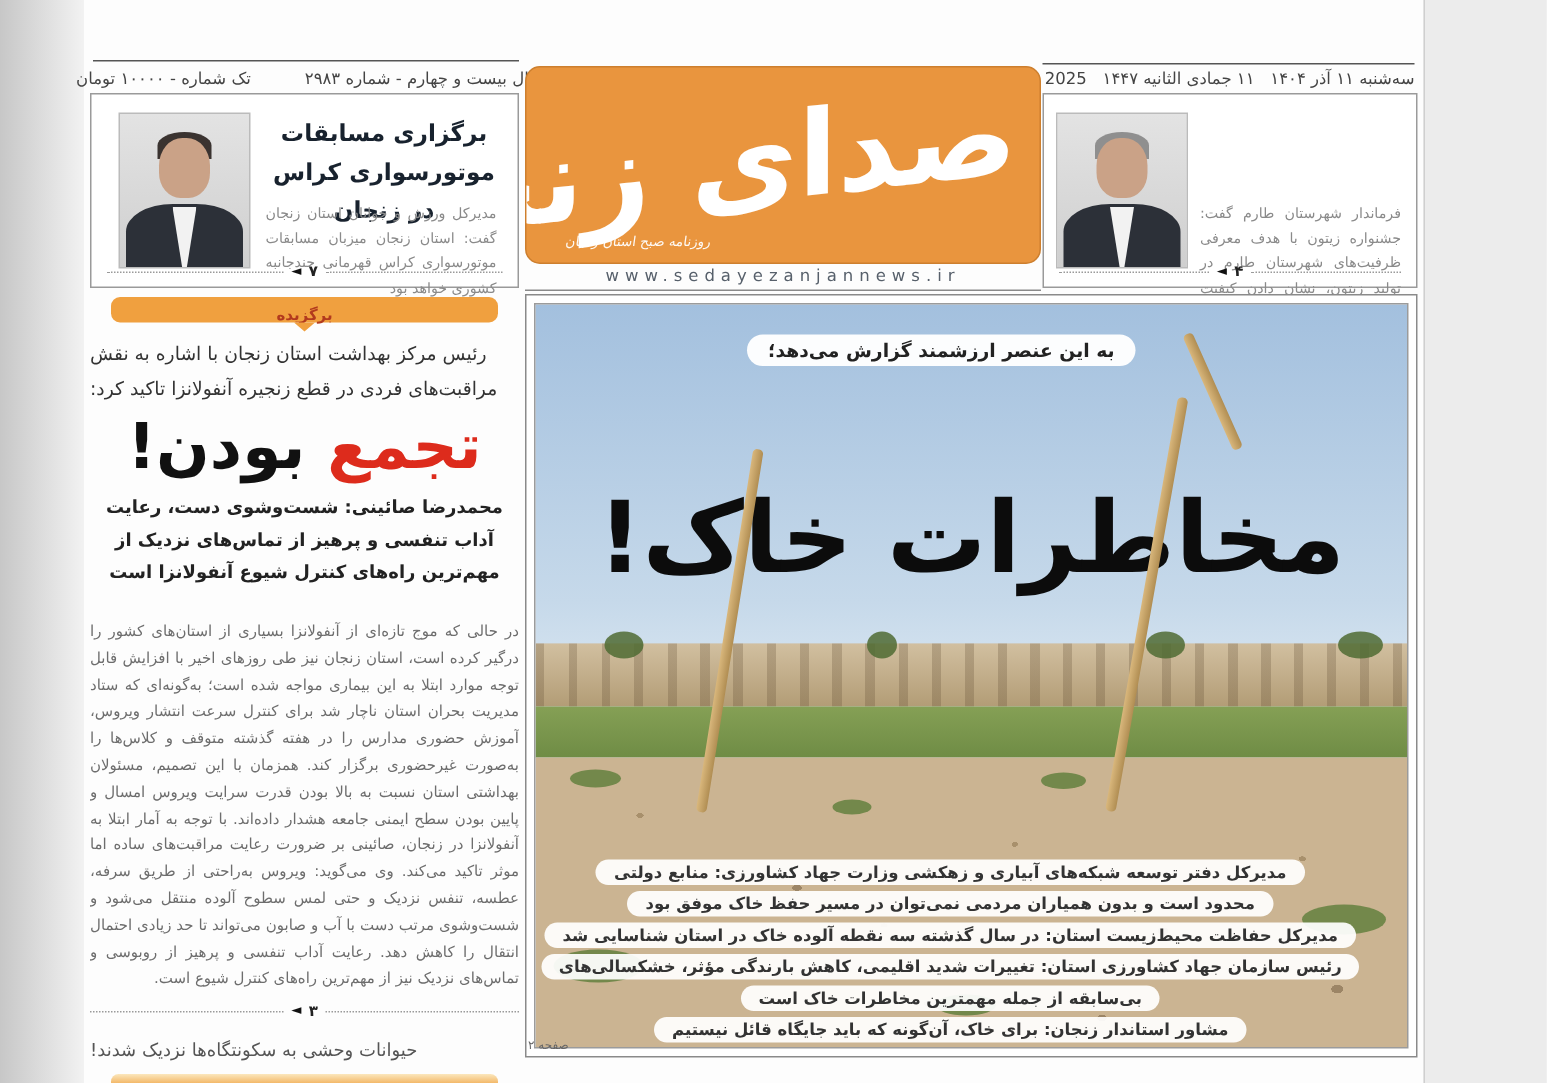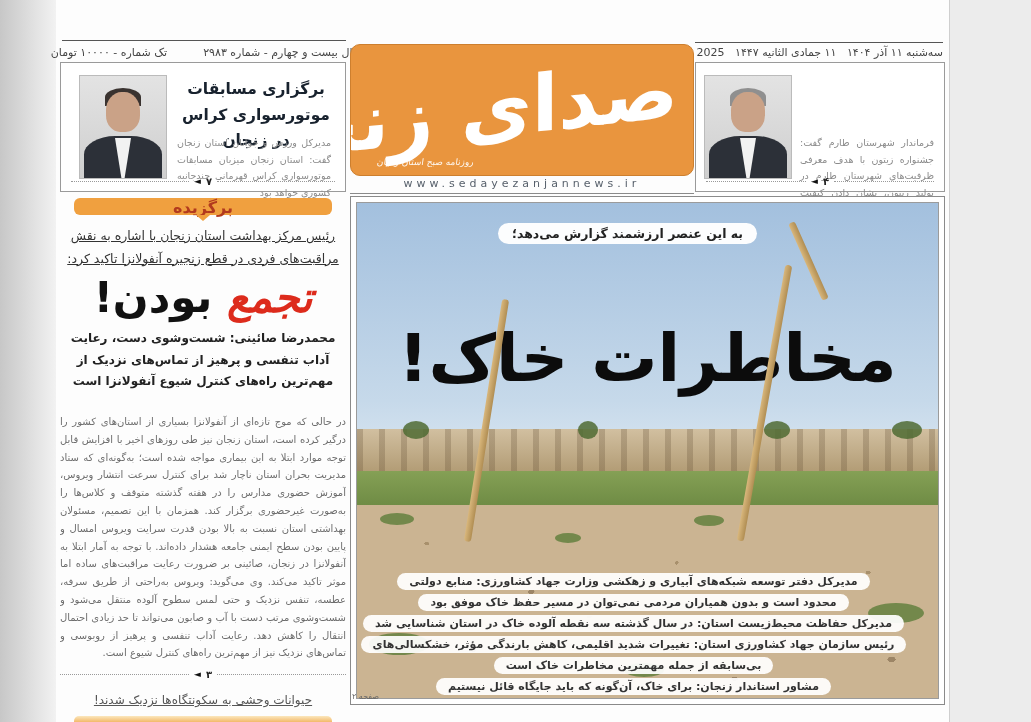--- a/index.html
+++ b/index.html
@@ -79,26 +79,26 @@
   .bubble-stack { position:absolute; left:0; right:40px; top:20px; z-index:4; display:flex; flex-direction:column; align-items:center; gap:7px; }
   .bubble { background:rgba(255,255,255,.96); border-radius:14px; padding:3px 14px; font-size:12.5px; font-weight:bold; color:#222; white-space:nowrap; }
 
   .caption-stack { position:absolute; left:0; right:0; top:370px; z-index:4; display:flex; flex-direction:column; align-items:center; gap:4px; transform:translateX(-14px); }
   .caption { background:rgba(255,255,255,.93); border-radius:10px; padding:2px 12px; font-size:11px; font-weight:bold; color:#333; white-space:nowrap; }
   #photo-pageref { position:absolute; left:352px; top:692px; font-size:8px; color:#666; z-index:5; }
 
   
   #leftcol { position:absolute; left:60px; top:196px; width:286px; height:526px; overflow:hidden; }
   .ribbon { position:relative; margin:2px 14px 0 14px; background:#f0a03f; border-radius:6px; height:17px; text-align:center; }
-  .ribbon span { font-size:16px; font-weight:bold; color:#b23a1e; line-height:17px; }
+  .ribbon span { font-size:10px; font-weight:bold; color:#b23a1e; line-height:17px; }
   .ribbon::after { content:""; position:absolute; left:50%; bottom:-6px; transform:translateX(-50%); border-left:7px solid transparent; border-right:7px solid transparent; border-top:6px solid #f0a03f; }
-  .kicker { margin-top:10px; font-size:12.5px; color:#333; text-align:center; line-height:1.8;text-decoration:underline; }
+  .kicker { margin-top:10px; font-size:12.5px; color:#333; text-align:left; line-height:1.8; }
   .kicker.small { font-size:12px; color:#555; }
   #banned-head { margin-top:4px; text-align:center; font-size:42px; font-weight:900; line-height:1.15; }
-  #banned-head .red { color:#dd2b1c;font-style:italic; }
+  #banned-head .red { color:#dd2b1c; }
   #banned-head .blk { color:#111; }
   .subhead { margin-top:6px; font-size:12px; font-weight:bold; color:#222; text-align:center; line-height:1.8; }
   .bodytext { margin-top:20px; font-size:10px; color:#6d6d6d; text-align:justify; line-height:1.78; }
   .colsep { display:flex; align-items:center; gap:5px; direction:rtl; margin-top:7px; }
   .colsep .dots { flex:1; border-top:1px dotted #9a9a9a; height:0; }
   .colsep .pnum { font-size:10px; font-weight:bold; color:#222; }
   .colsep .parrow { font-size:9px; color:#111; line-height:1; }
   #env-head { margin-top:2px; text-align:center; font-size:29px; font-weight:900; color:#0e0e0e; line-height:1.45; }
   .bottom-ribbon { position:absolute; left:74px; top:716px; width:258px; height:6px; background:linear-gradient(#fbe7bd,#f3b96a); border-radius:5px 5px 0 0; }
 </style>

